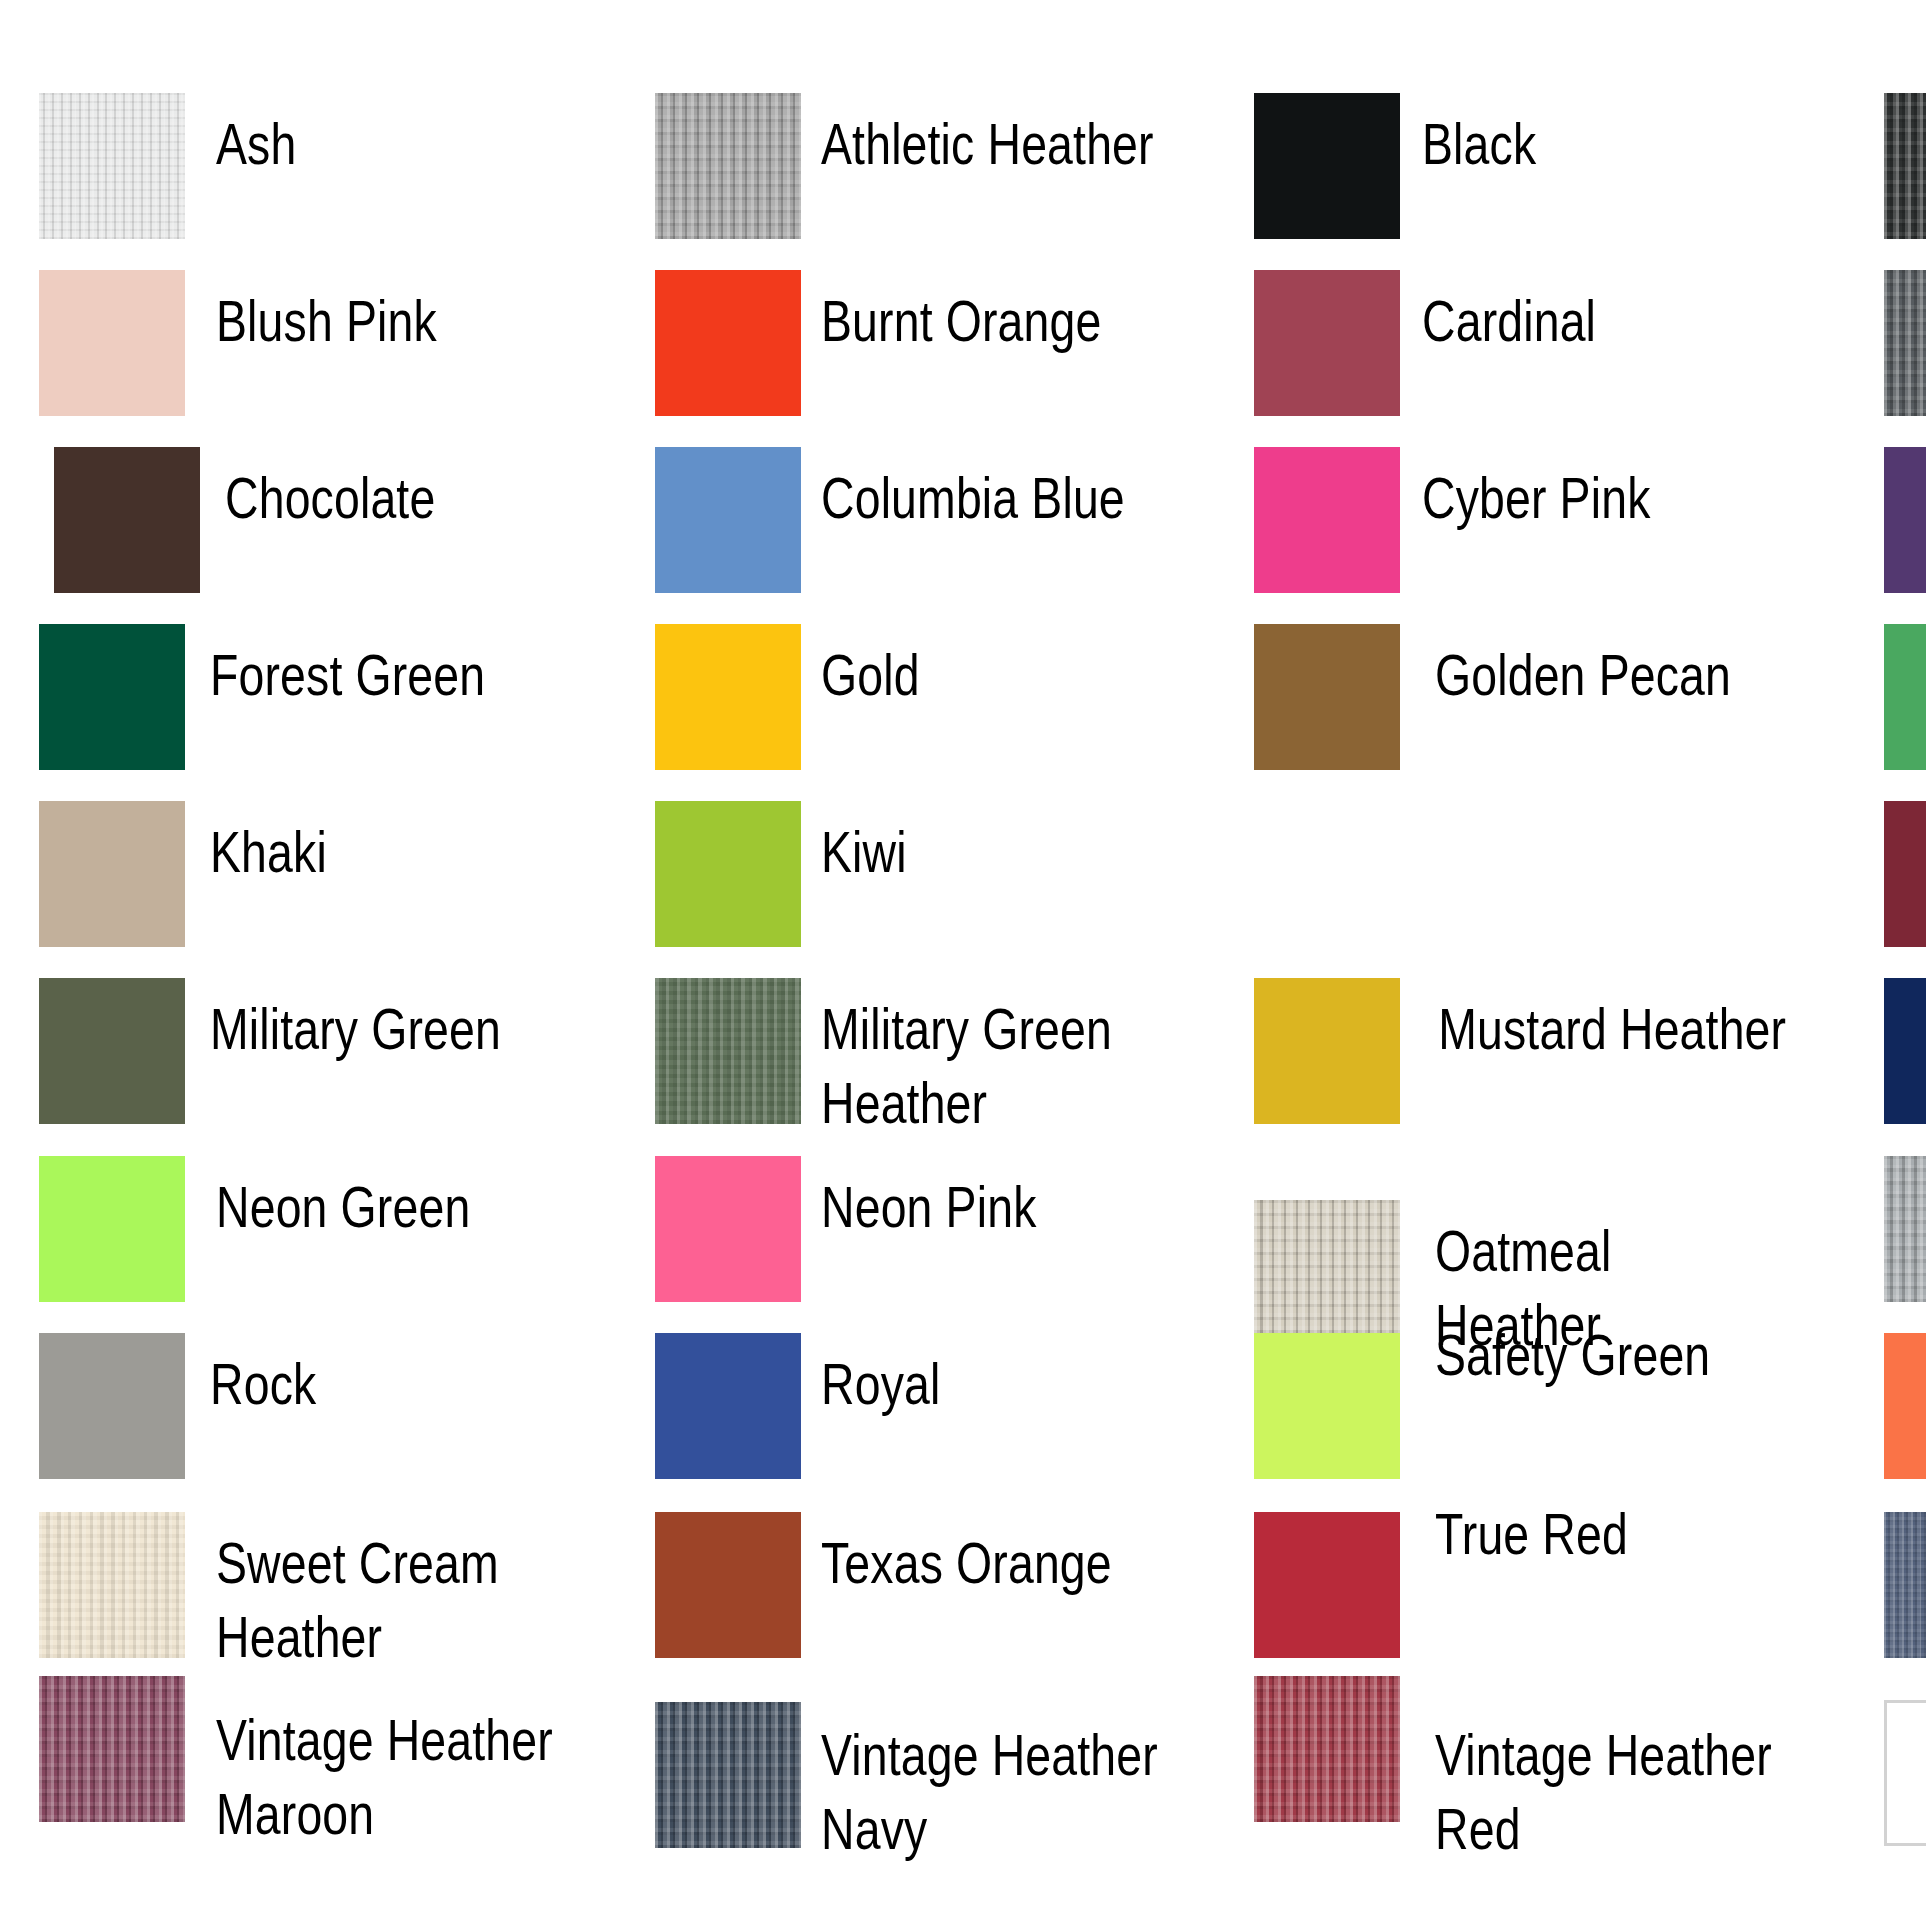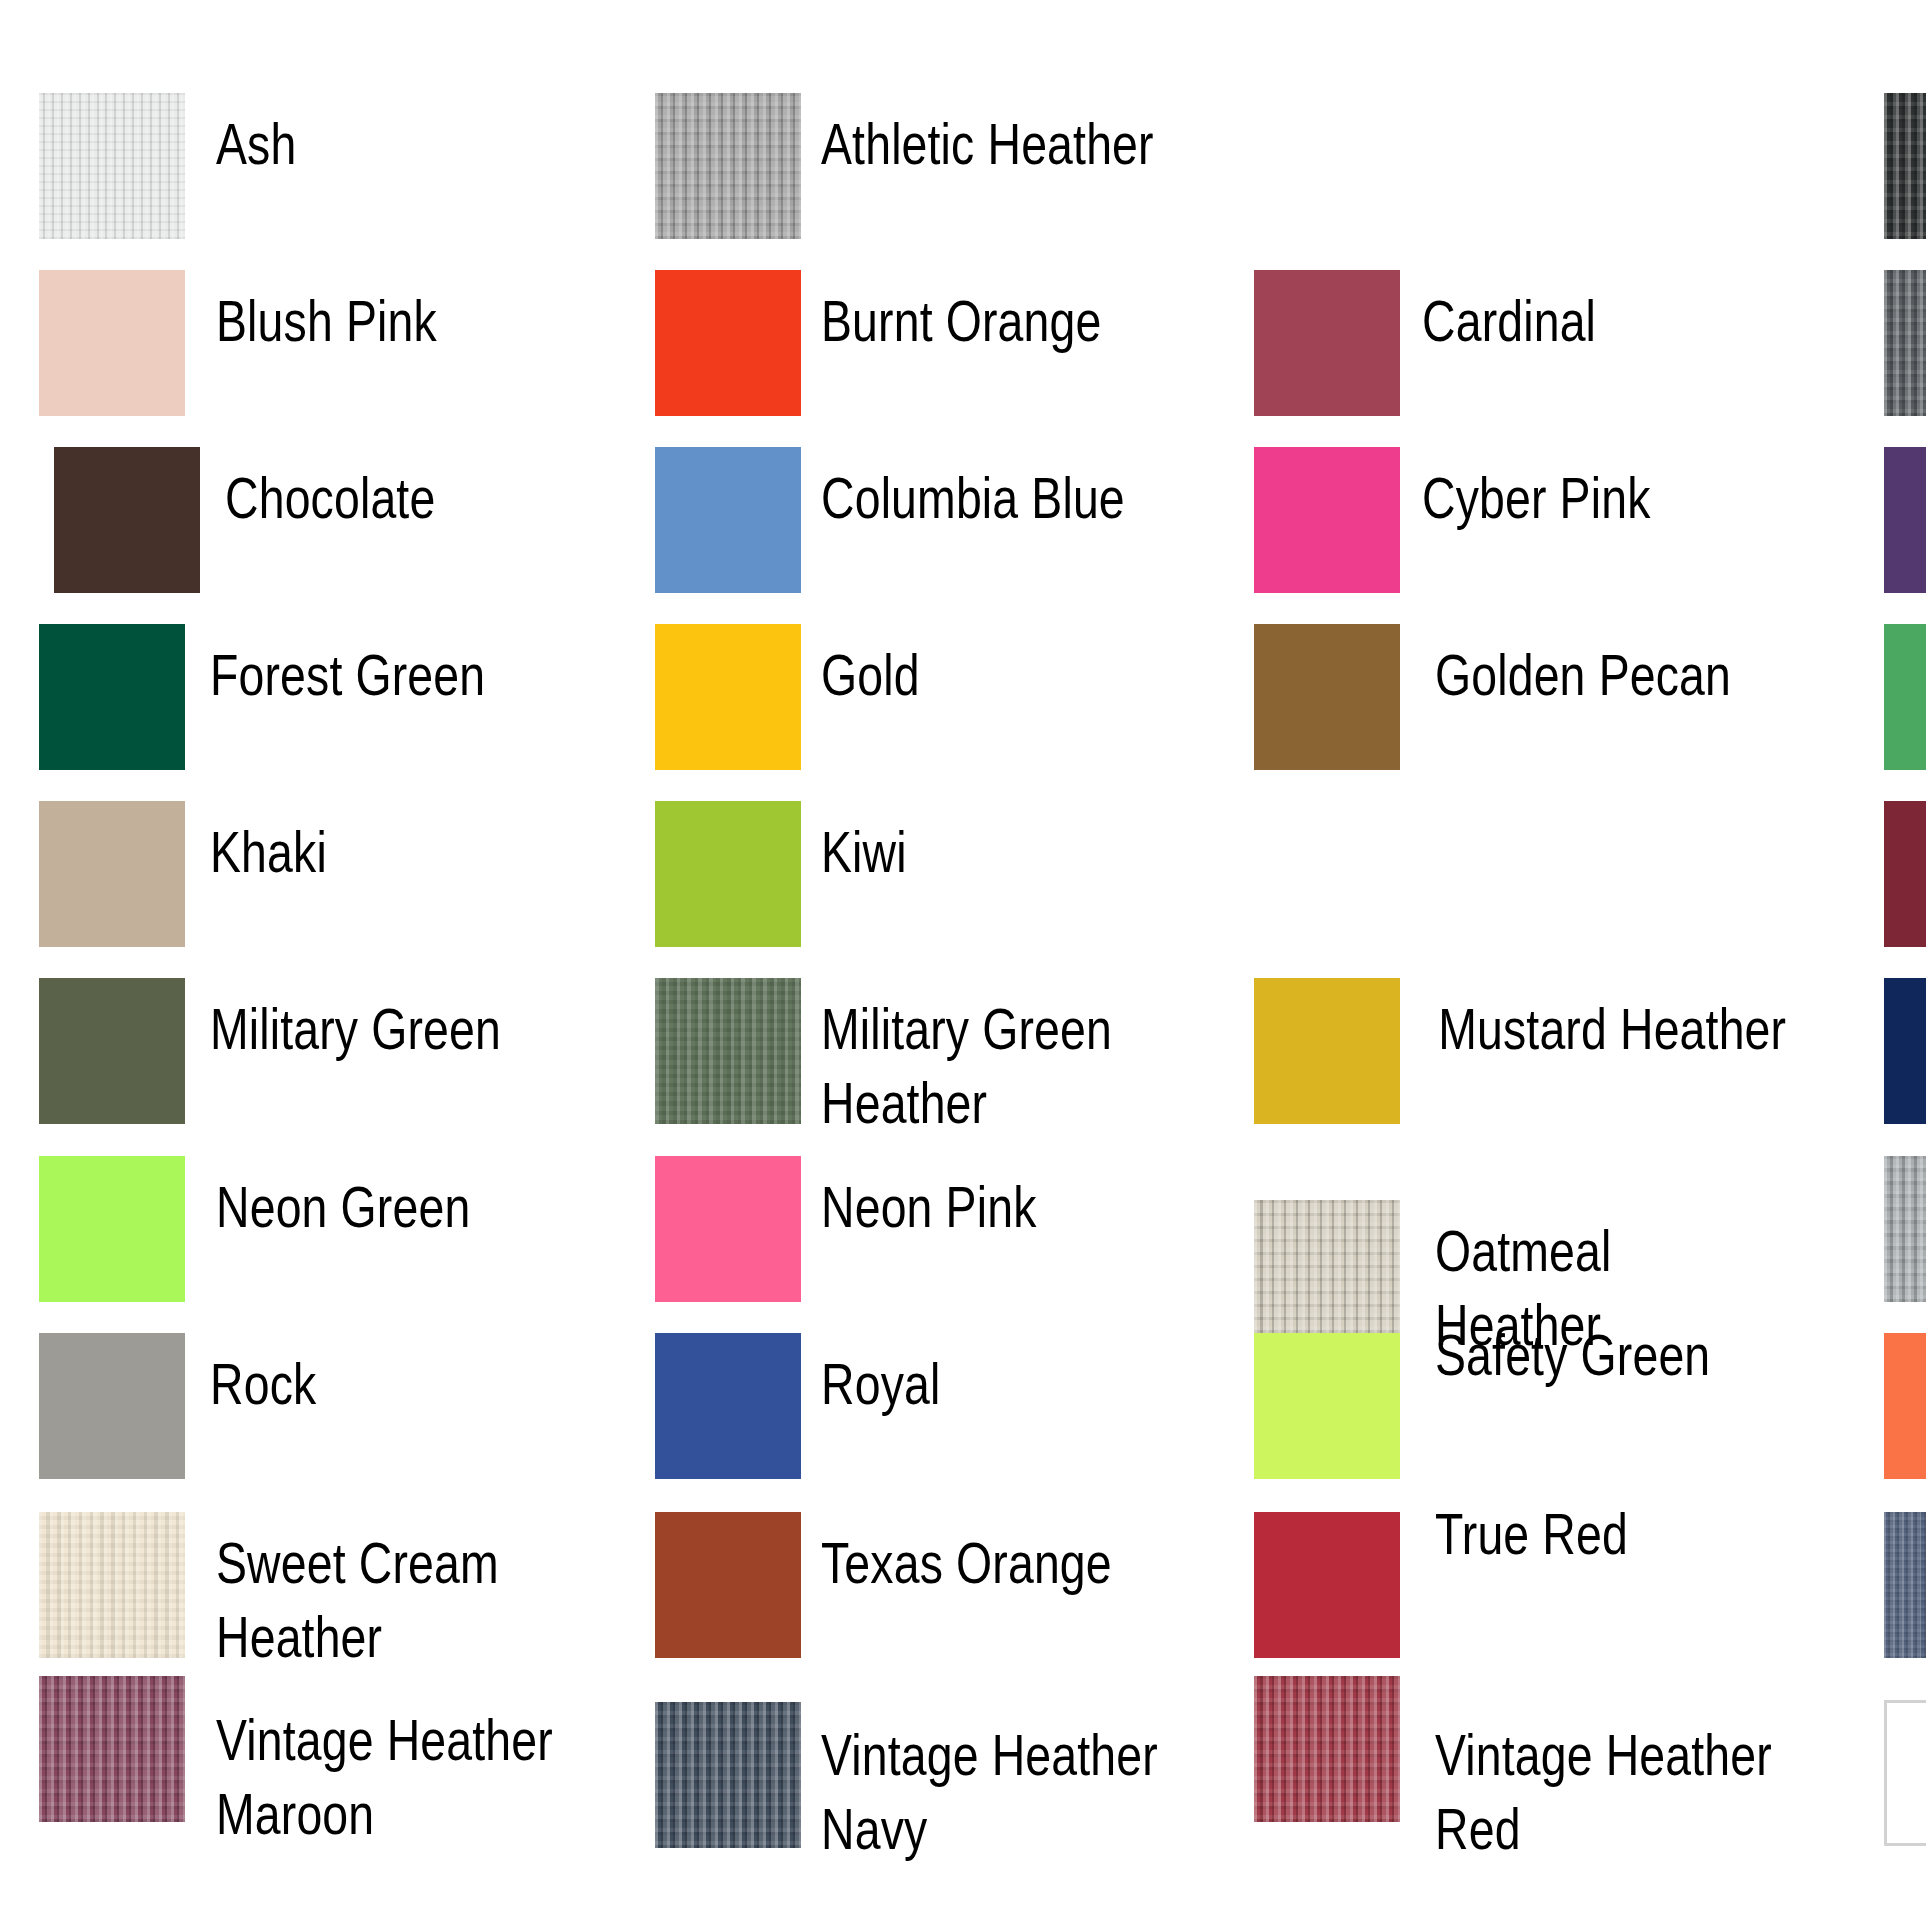--- a/index.html
+++ b/index.html
@@ -99,20 +99,24 @@
 
 <div id="swatch-sheet">
     <div class="swatch-cell" style="left: 39px; top: 93px; width: 647px; height: 146px;">
       <div class="swatch-chip tex-heather-fine" title="Ash" style="width: 146px; height: 146px; background-color: rgb(233, 234, 234);"></div>
       <div class="swatch-label" style="left: 177px; top: 14px;">Ash</div>
     </div>
     <div class="swatch-cell" style="left: 655px; top: 93px; width: 647px; height: 146px;">
       <div class="swatch-chip tex-heather-streak" title="Athletic Heather" style="width: 146px; height: 146px; background-color: rgb(163, 163, 163);"></div>
       <div class="swatch-label" style="left: 166px; top: 14px;">Athletic Heather</div>
     </div>
+    <div class="swatch-cell" style="left: 1254px; top: 93px; width: 647px; height: 146px;">
+      <div class="swatch-chip tex-none" title="Black" style="width: 146px; height: 146px; background-color: rgb(16, 19, 20);"></div>
+      <div class="swatch-label" style="left: 168px; top: 14px;">Black</div>
+    </div>
     <div class="swatch-cell" style="left: 1884px; top: 93px; width: 647px; height: 146px;">
       <div class="swatch-chip tex-heather-streak" title="Black Heather" style="width: 146px; height: 146px; background-color: rgb(46, 49, 49);"></div>
     </div>
     <div class="swatch-cell" style="left: 39px; top: 270px; width: 647px; height: 146px;">
       <div class="swatch-chip tex-none" title="Blush Pink" style="width: 146px; height: 146px; background-color: rgb(238, 205, 193);"></div>
       <div class="swatch-label" style="left: 177px; top: 14px;">Blush Pink</div>
     </div>
     <div class="swatch-cell" style="left: 655px; top: 270px; width: 647px; height: 146px;">
       <div class="swatch-chip tex-none" title="Burnt Orange" style="width: 146px; height: 146px; background-color: rgb(242, 58, 28);"></div>
       <div class="swatch-label" style="left: 166px; top: 14px;">Burnt Orange</div>

